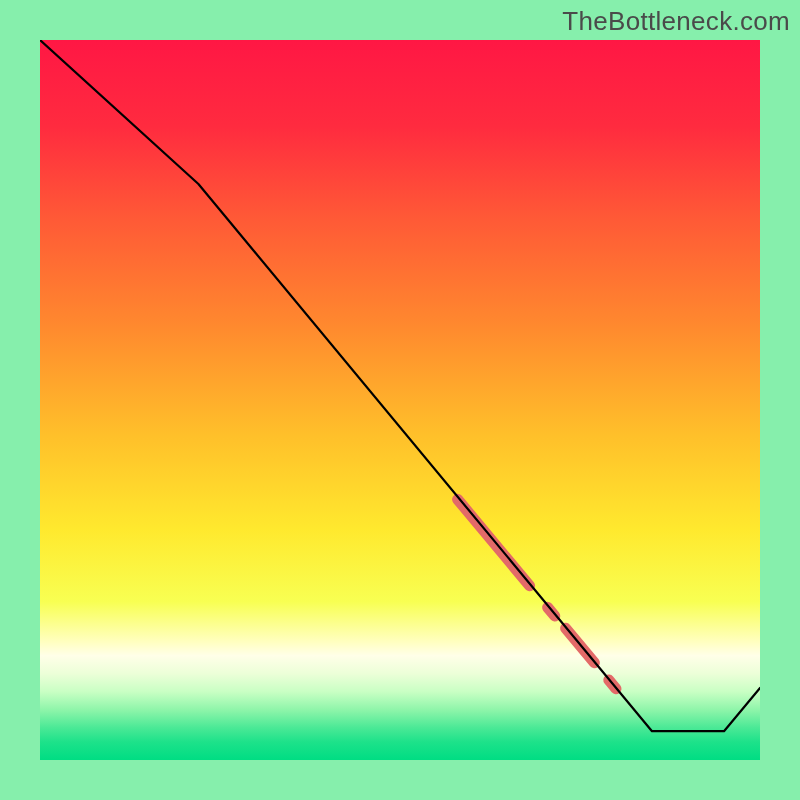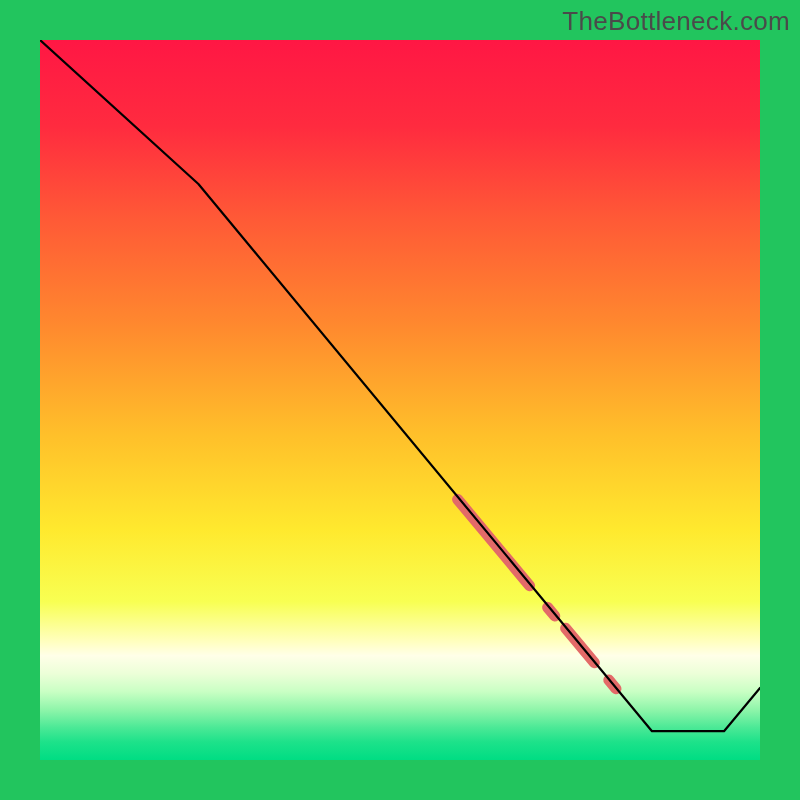--- a/index.html
+++ b/index.html
@@ -8,21 +8,21 @@
     width: 800px;
     height: 800px;
     overflow: hidden;
     background: #000;
     font-family: Arial, Helvetica, sans-serif;
   }
   .container {
     position: relative;
     width: 800px;
     height: 800px;
-    background: #22c55e;
+    background: #86efac;
   }
   .plot {
     position: absolute;
     left: 40px;
     top: 40px;
     width: 720px;
     height: 720px;
   }
   .watermark {
     position: absolute;

